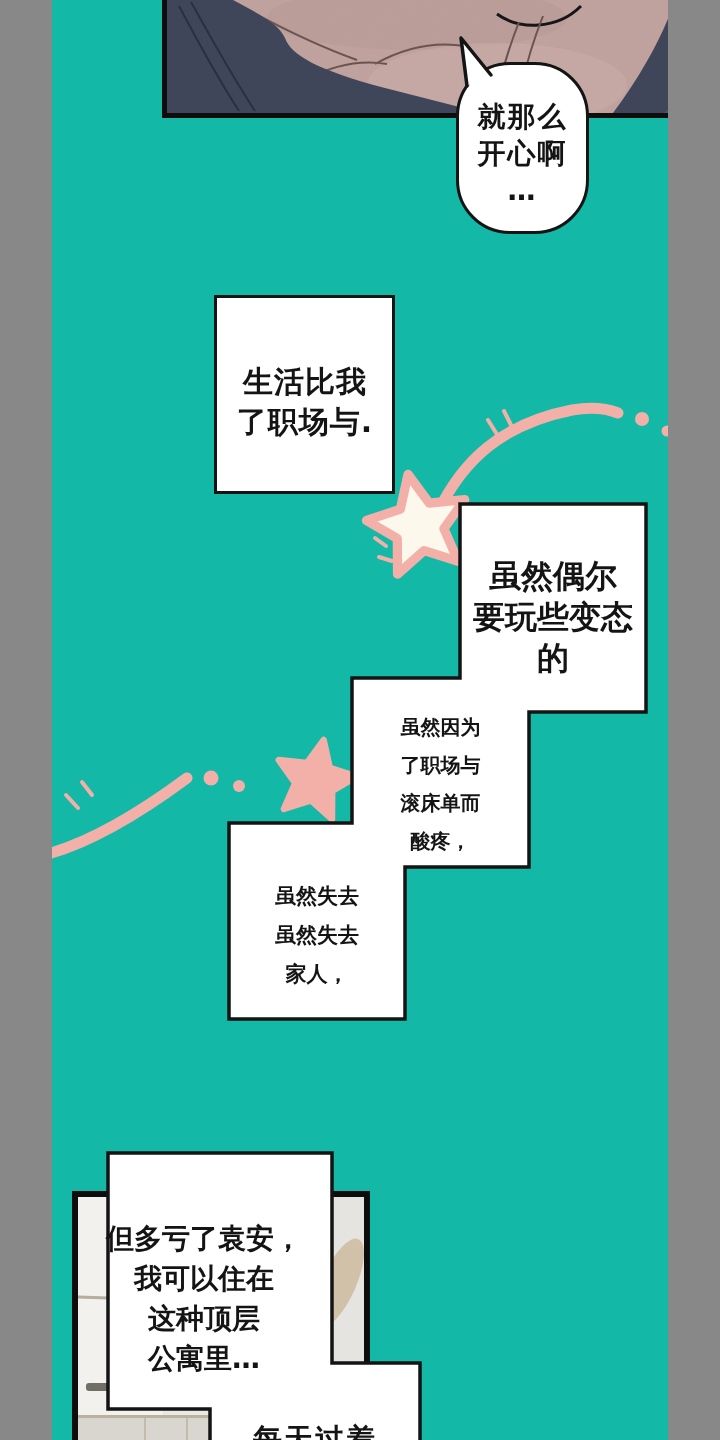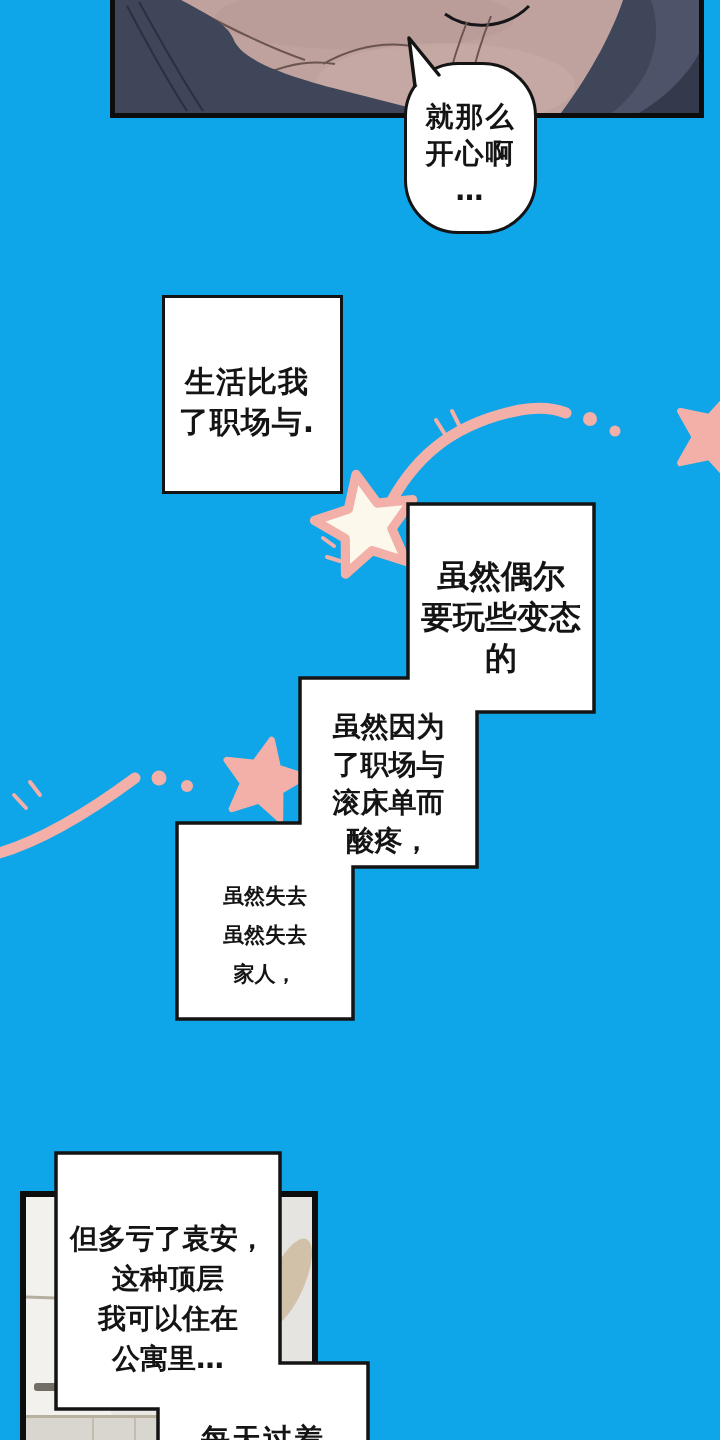--- a/index.html
+++ b/index.html
@@ -1,17 +1,17 @@
 <!DOCTYPE html>
 <html><head>
 <meta charset="utf-8">
 <style>
   html,body{margin:0;padding:0;background:#888;}
   .page{
-    position:relative;width:720px;height:1440px;background:#0ea5e9;
+    position:relative;width:616px;height:1440px;background:#14b8a6;
     overflow:hidden;font-family:"DejaVu Sans",sans-serif;margin:0 auto;
   }
   svg{display:block;}
   
   .panel-top{
     position:absolute;left:110px;top:0;width:584px;height:113px;
     border:5px solid #0d0d0d;border-top:none;background:#bfa29d;overflow:hidden;z-index:10;
   }
   
   .bubble{
@@ -28,25 +28,25 @@
     position:absolute;left:162px;top:295px;width:175px;height:193px;
     background:#ffffff;border:3.5px solid #141414;z-index:20;
   }
   .stairs-svg{position:absolute;left:0;top:0;z-index:20;pointer-events:none;}
   .decor-svg{position:absolute;left:0;top:0;z-index:5;}
   .txt{
     position:absolute;display:flex;flex-direction:column;align-items:center;
     justify-content:center;text-align:center;font-weight:bold;color:#141414;z-index:40;
   }
   .txt span{display:block;}
-  .t1{left:156px;top:295px;width:182px;height:190px;font-size:30px;line-height:40px;letter-spacing:1px;padding-top:12px;}
+  .t1{left:162px;top:295px;width:182px;height:190px;font-size:30px;line-height:40px;letter-spacing:1px;padding-top:12px;}
   .t2{left:408px;top:504px;width:186px;height:190px;font-size:32px;line-height:41px;padding-top:18px;}
-  .t3{left:300px;top:678px;width:177px;height:167px;font-size:28px;line-height:38px;padding-top:22px;}
+  .t3{left:300px;top:678px;width:177px;height:167px;font-size:20px;line-height:38px;padding-top:22px;}
   .t4{left:177px;top:823px;width:176px;height:168px;font-size:21px;line-height:39px;padding-top:28px;}
-  .t5{left:56px;top:1153px;width:224px;height:220px;font-size:28px;line-height:40px;padding-top:36px;}
+  .t5{left:40px;top:1153px;width:224px;height:220px;font-size:28px;line-height:40px;padding-top:36px;}
   .t6{left:158px;top:1420px;width:210px;font-size:29px;font-weight:bold;color:#141414;
       text-align:center;z-index:40;position:absolute;letter-spacing:2px;}
   
   .panel-bottom{
     position:absolute;left:20px;top:1191px;width:286px;height:243px;
     border:6px solid #0d0d0d;border-bottom:none;background:#eae8e4;overflow:hidden;z-index:10;
   }
   .pb-cabinet{position:absolute;left:0;top:0;width:85px;height:243px;background:#f2f1ed;}
   .pb-seam{position:absolute;left:-2px;top:100px;width:92px;height:3px;background:#b5ad9e;transform:rotate(2deg);}
   .pb-handle{position:absolute;left:8px;top:186px;width:24px;height:8px;background:#716e66;border-radius:3px;}
@@ -154,19 +154,19 @@
     <span>滚床单而</span>
     <span>酸疼，</span>
   </div>
   <div class="txt t4">
     <span>虽然失去</span>
     <span>虽然失去</span>
     <span>家人，</span>
   </div>
   <div class="txt t5">
     <span>但多亏了袁安，</span>
+    <span>我可以住在</span>
     <span>这种顶层</span>
-    <span>我可以住在</span>
     <span>公寓里…</span>
   </div>
   <div class="t6">每天过着</div>
 
 </div>
 
 </body></html>

